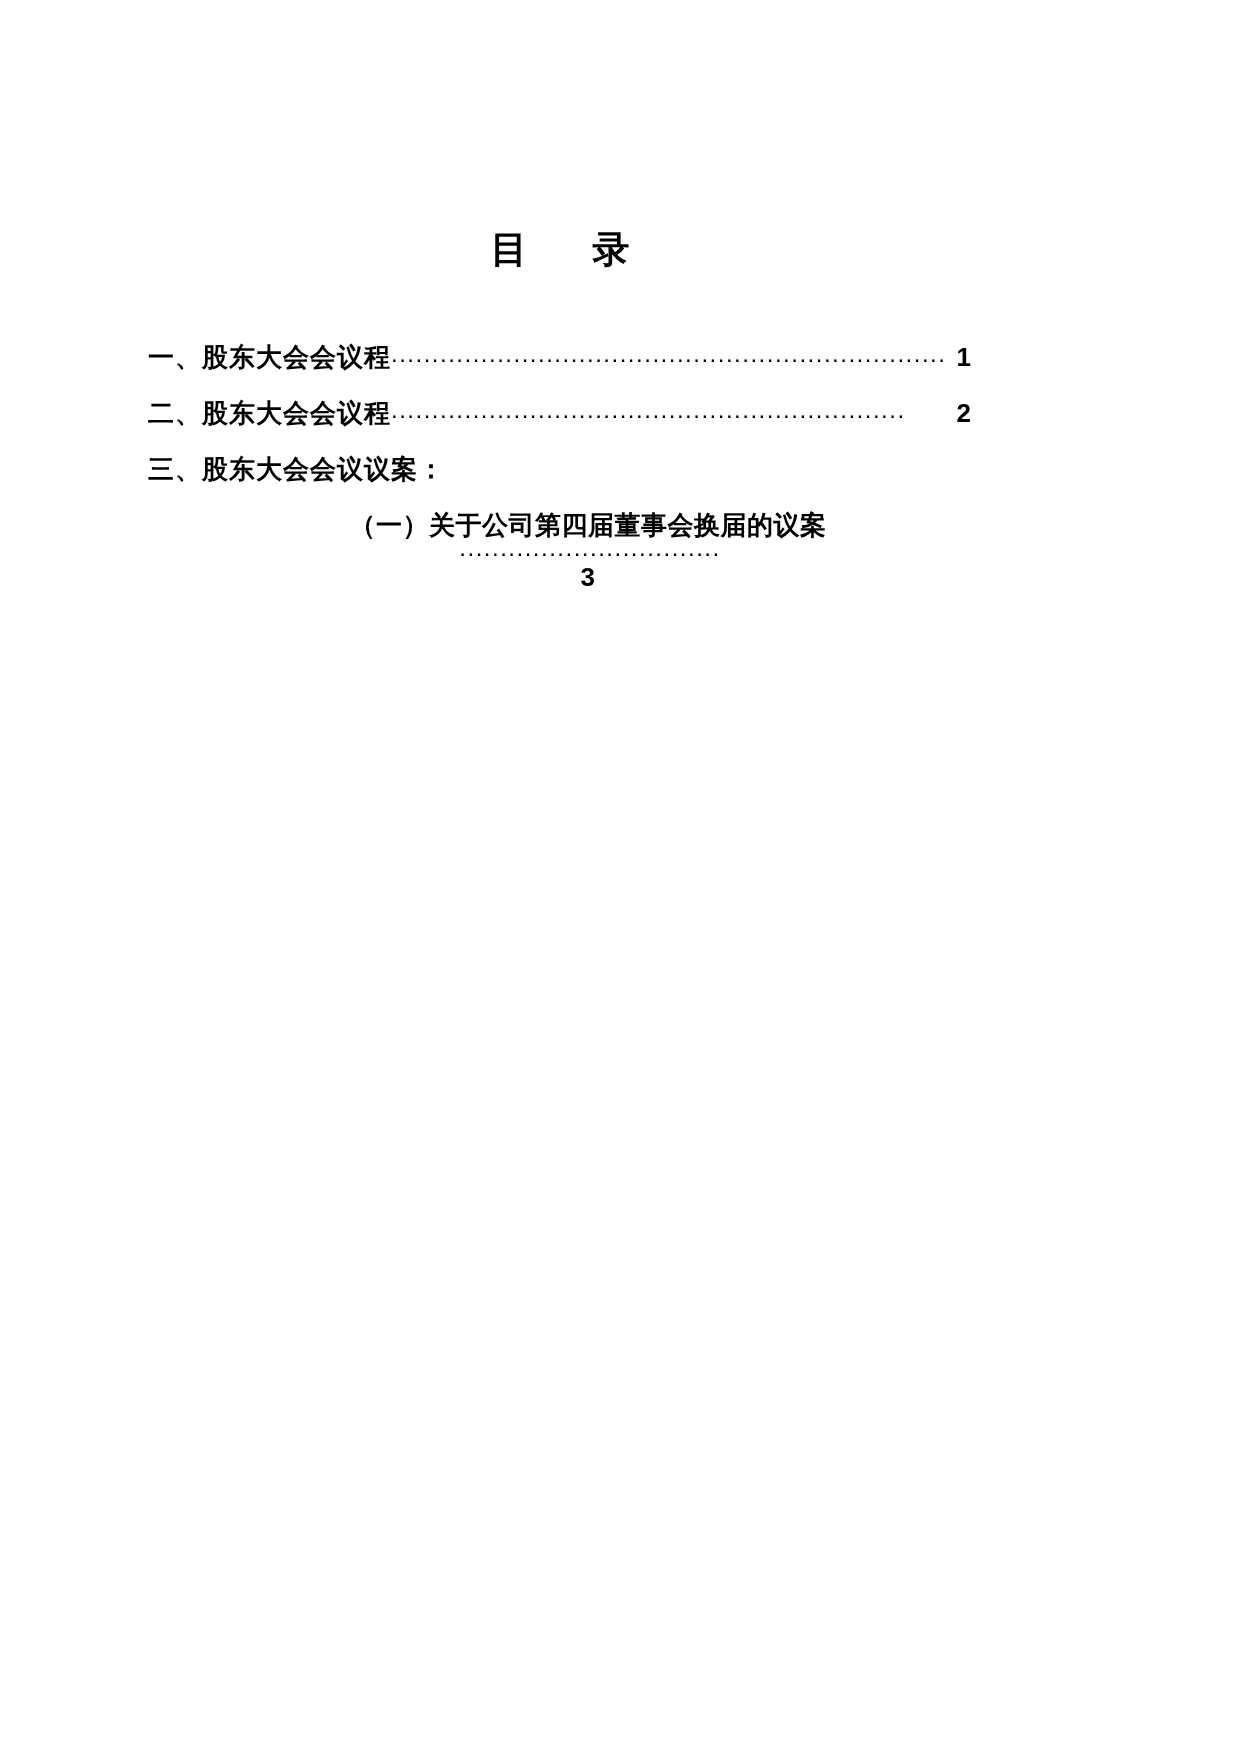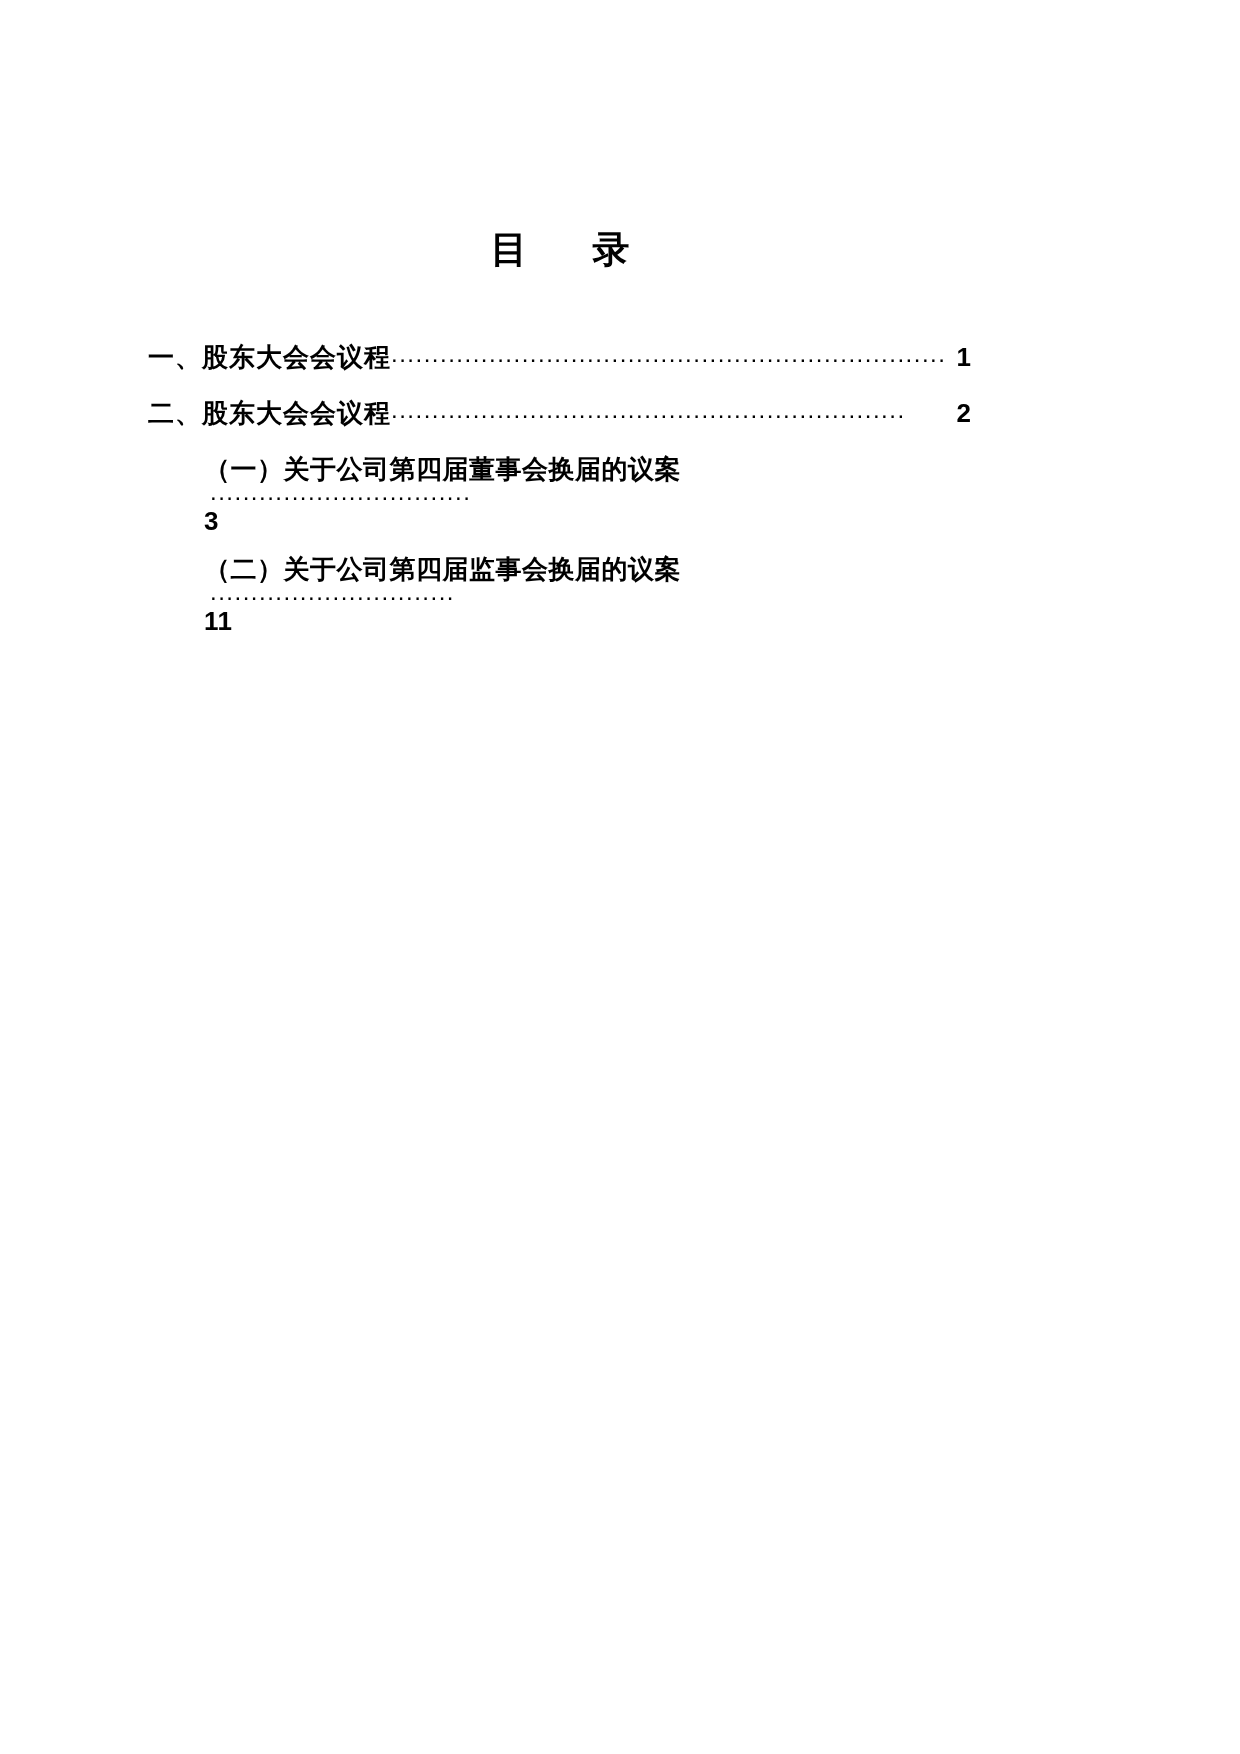--- a/index.html
+++ b/index.html
@@ -38,21 +38,21 @@
     padding-left: 14px;
     line-height: 1.2;
   }
   .toc-list {
     margin: 0;
     padding: 0;
     list-style: none;
   }
   .toc-row {
     display: flex;
-    align-items: flex-start;
+    align-items: center;
     font-size: 26px;
     line-height: 1.0;
     margin-bottom: 30px;
     white-space: nowrap;
   }
   .toc-row.level-1 {
     font-weight: bold;
     letter-spacing: 1px;
   }
   .toc-row.level-2 {
@@ -101,28 +101,27 @@
         <span class="toc-dots">....................................................................</span>
         <span class="toc-page">1</span>
       </div>
 
       <div class="toc-row level-1">
         <span class="toc-label">二、股东大会会议程</span>
         <span class="toc-dots">...............................................................</span>
         <span class="toc-page">2</span>
       </div>
 
+      <div class="toc-row level-1 no-page">
+        <span class="toc-label">三、股东大会会议议案：</span>
+
+      </div>
 
       <div class="toc-row level-2">
         <span class="toc-label">（一）关于公司第四届董事会换届的议案</span>
         <span class="toc-dots gap">................................</span>
         <span class="toc-page">3</span>
       </div>
 
-      <div class="toc-row level-2">
-        <span class="toc-label">（二）关于公司第四届监事会换届的议案</span>
-        <span class="toc-dots gap">..............................</span>
-        <span class="toc-page">11</span>
-      </div>
 
     </div>
   </div>
 </div>
 
 </body></html>

